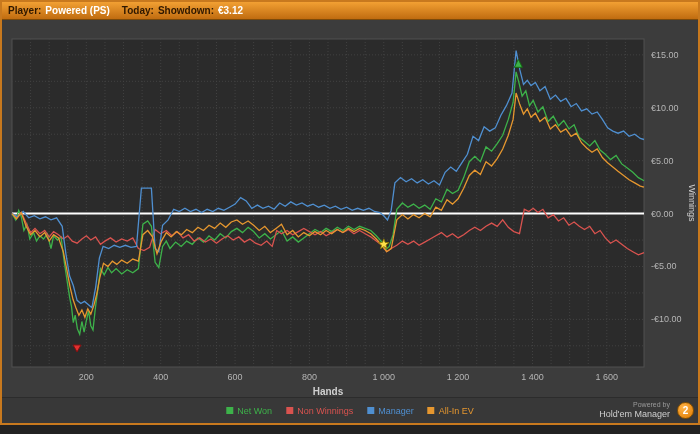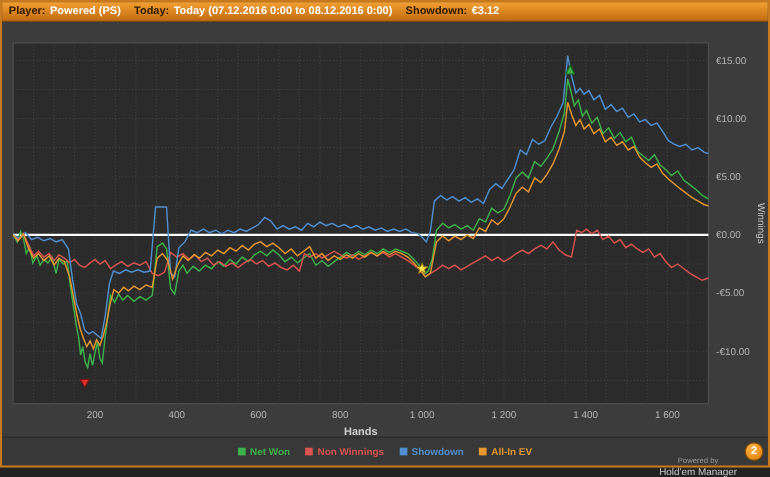--- a/index.html
+++ b/index.html
@@ -3,39 +3,38 @@
 <meta charset="utf-8">
 <style>
   *{margin:0;padding:0;box-sizing:border-box}
   html,body{width:700px;height:434px;background:#222;font-family:"Liberation Sans",sans-serif;overflow:hidden}
   .window{width:700px;height:425px;background:#3c3c3c;border:2px solid #c8791e;display:flex;flex-direction:column;position:relative}
   .titlebar{height:18px;background:linear-gradient(#f2a033,#c06c10);display:flex;align-items:center;padding:0 6px;font-size:10px;font-weight:bold;border-bottom:1px solid #7c4a0a;flex:0 0 auto;cursor:default}
   .tlabel{color:#2f1800;margin-right:4px;white-space:nowrap}
   .tvalue{color:#ffffff;margin-right:12px;white-space:nowrap}
   .chart-wrap{flex:1 1 auto;padding:1px 2px 0;background:#3c3c3c;overflow:hidden}
   .footer{flex:0 0 26px;position:relative;background:#383838;border-top:1px solid #2c2c2c}
-  .legend{position:absolute;left:50%;top:50%;transform:translate(-50%,-50%);display:flex;gap:14px;font-size:9px;font-weight:bold;white-space:nowrap}
+  .legend{position:absolute;left:50%;top:50%;transform:translate(-50%,-50%);display:flex;gap:14px;font-size:9px;font-weight:normal;white-space:nowrap}
   .legend-item{display:flex;align-items:center;gap:4px;cursor:pointer}
   .swatch{width:7px;height:7px;display:inline-block}
-  .branding{position:absolute;right:28px;top:18px;text-align:center;line-height:1.15}
+  .branding{position:absolute;right:28px;top:3px;text-align:right;line-height:1.15}
   .powered{font-size:7px;color:#9a9a9a}
   .brand{font-size:9px;color:#cfcfcf}
   .badge{position:absolute;right:4px;top:4px;width:17px;height:17px;border-radius:50%;background:radial-gradient(circle at 35% 30%,#ffb347,#e07b00);border:1px solid #8a5200;color:#fff;font-size:10px;font-weight:bold;display:flex;align-items:center;justify-content:center}
   svg text{font-family:"Liberation Sans",sans-serif}
 </style>
 </head>
 <body>
 
 <div class="window">
 
   <div class="titlebar">
     <span class="tlabel">Player:</span>
     <span class="tvalue">Powered (PS)</span>
     <span class="tlabel">Today:</span>
-    <span class="tvalue">Today (07.12.2016 0:00 to 08.12.2016 0:00)</span>
     <span class="tlabel">Showdown:</span>
     <span class="tvalue">€3.12</span>
   </div>
 
   <div class="chart-wrap">
     <svg width="692" height="384" viewBox="0 0 692 384">
         <rect x="8" y="18" width="632" height="328" fill="#2b2b2b" stroke="#505050"></rect>
         <line x1="26.58823529411765" y1="18" x2="26.58823529411765" y2="346" stroke="#424242" stroke-dasharray="1 2"></line>
         <line x1="45.1764705882353" y1="18" x2="45.1764705882353" y2="346" stroke="#424242" stroke-dasharray="1 2"></line>
         <line x1="63.76470588235294" y1="18" x2="63.76470588235294" y2="346" stroke="#424242" stroke-dasharray="1 2"></line>
@@ -113,21 +112,21 @@
         <span class="legend-item">
           <span class="swatch" style="background: rgb(61, 178, 74);"></span>
           <span style="color: rgb(61, 178, 74);">Net Won</span>
         </span>
         <span class="legend-item">
           <span class="swatch" style="background: rgb(217, 83, 79);"></span>
           <span style="color: rgb(217, 83, 79);">Non Winnings</span>
         </span>
         <span class="legend-item">
           <span class="swatch" style="background: rgb(79, 143, 208);"></span>
-          <span style="color: rgb(79, 143, 208);">Showdown</span>
+          <span style="color: rgb(79, 143, 208);">Manager</span>
         </span>
         <span class="legend-item">
           <span class="swatch" style="background: rgb(230, 151, 47);"></span>
           <span style="color: rgb(230, 151, 47);">All-In EV</span>
         </span>
       </div>
     <div class="branding">
       <div class="powered">Powered by</div>
       <div class="brand">Hold'em Manager</div>
     </div>

